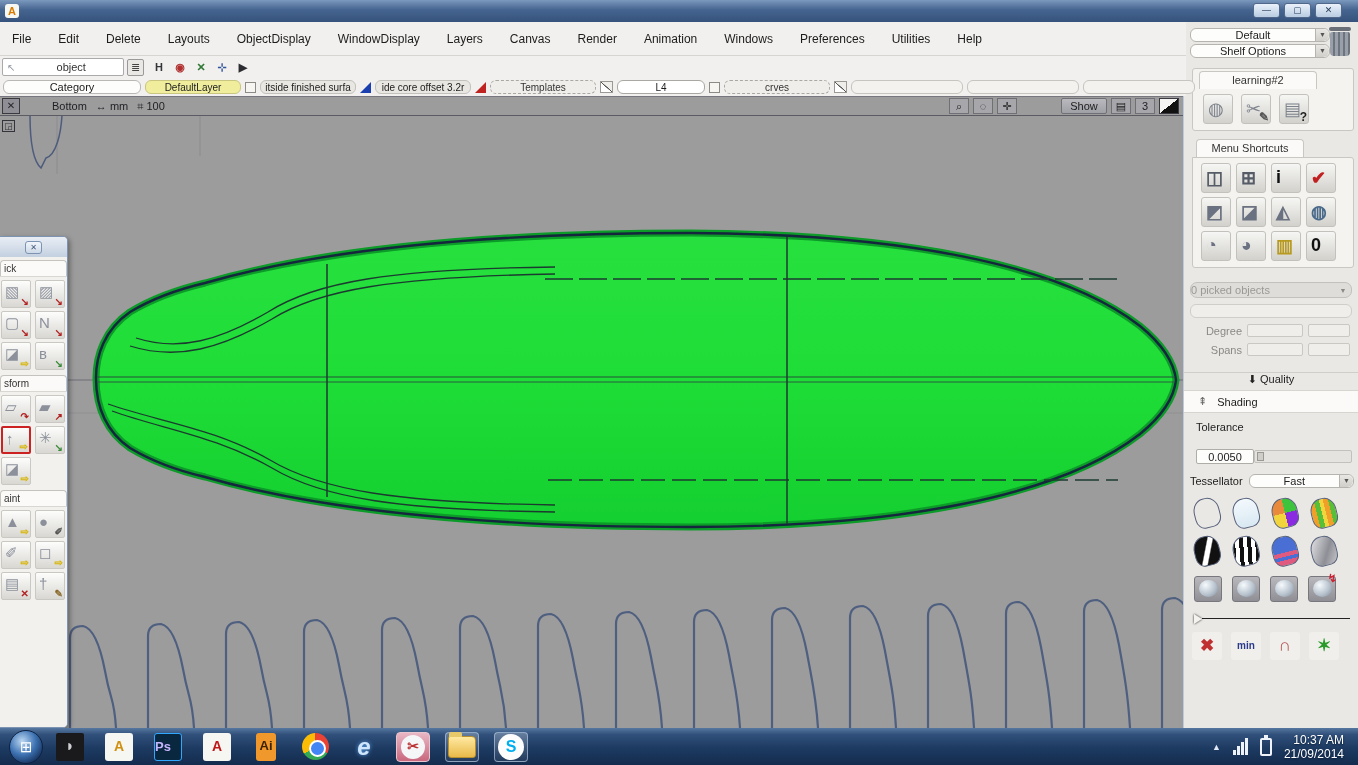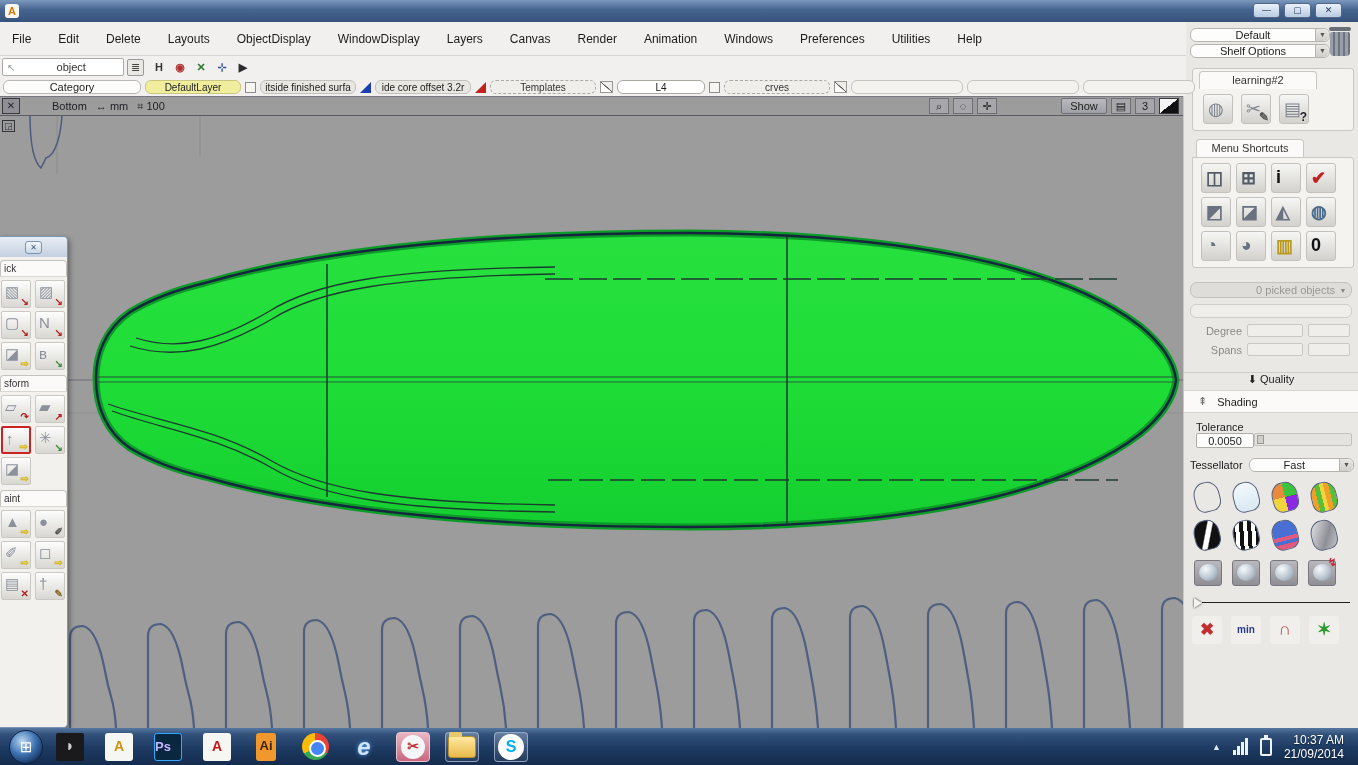--- a/index.html
+++ b/index.html
@@ -57,21 +57,21 @@
   
   .vptoolbar{position:absolute;top:96px;left:0;width:1183px;height:20px;background:#9c9c9c;
     border-top:1px solid #77767f;border-bottom:1px solid #5c5b64;display:flex;align-items:center;font-size:11px;z-index:15}
   .vpx{width:18px;height:16px;border:1px solid #3a3a40;margin:0 4px 0 2px;text-align:center;line-height:14px;
     background:#8e8e94;color:#26262c;font-size:10px}
   .vplabel{display:flex;gap:9px;align-items:center;margin-left:28px;color:#1f1f24}
   .vpright{margin-left:auto;display:flex;align-items:center;gap:4px;padding-right:4px}
   .vpic{width:20px;height:16px;border:1px solid #6f6f76;background:#a6a6ab;text-align:center;
     line-height:14px;font-size:11px;color:#222}
   .showbtn{width:46px;height:16px;border:1px solid #6f6f76;background:linear-gradient(#b9b9be,#9fa0a6);
-    border-radius:2px;text-align:center;line-height:14px;font-size:11px;margin-left:60px}
+    border-radius:2px;text-align:center;line-height:14px;font-size:11px;margin-left:40px}
   .bwsq{width:20px;height:16px;border:1px solid #3a3a40;
     background:linear-gradient(to bottom right,#f4f4f4 50%,#111 50%)}
 
   
   #vpsvg{position:absolute;top:116px;left:0;z-index:5}
   .vpresize{position:absolute;top:120px;left:2px;width:13px;height:12px;border:1px solid #33333a;
     color:#33333a;font-size:9px;line-height:11px;text-align:center;z-index:6}
 
   
   .toolbox{position:absolute;left:0;top:236px;width:68px;height:492px;background:#dde4ec;
@@ -106,32 +106,32 @@
   .shelftab{width:118px;height:18px;background:#fbfaf8;border:1px solid #c8c7c2;border-bottom:none;
     border-radius:4px 4px 0 0;text-align:center;line-height:17px;color:#333;margin:2px 0 0 6px}
   .shelficons{display:flex;gap:8px;padding:5px 0 2px 10px}
   .bigic{position:relative;width:30px;height:30px;background:linear-gradient(#f6f6f4,#d2d1cc);
     border:1px solid #c2c1bc;border-radius:3px}
   .bigic .g{position:absolute;left:4px;top:3px;font-size:18px;color:#7d828c}
   .bigic .m{position:absolute;right:1px;bottom:-1px;font-size:12px;font-weight:bold}
   .scgrid{display:grid;grid-template-columns:repeat(4,32px);gap:4px 3px;padding:5px 0 6px 8px}
   .pickedbar{margin:14px 6px 0;height:16px;background:#deddda;border:1px solid #c2c1bc;border-radius:7px;
     display:flex;align-items:center}
-  .pickedbar .dd-l{flex:1;text-align:right;color:#9a9994}
+  .pickedbar .dd-l{flex:1;text-align:left;color:#9a9994}
   .pickedbar .dd-a{width:16px;font-size:7px;text-align:center;color:#8a8984}
   .emptybar{margin:6px 6px 0;height:14px;background:#efeeeb;border:1px solid #cfcec9;border-radius:6px}
   .ds-row{display:flex;align-items:center;gap:5px;margin:6px 8px 0 0;justify-content:flex-end}
   .ds-row .dlbl{color:#8a8984}
   .ds-field{width:56px;height:13px;background:#efeeeb;border:1px solid #c9c8c3;border-radius:2px}
   .ds-field.sm{width:42px}
   .sechead{margin-top:16px;border-top:1px solid #cfcec9;padding:0 0 4px;text-align:center;color:#222}
   .shadingrow{background:#fbfaf8;border-top:1px solid #d6d5d0;border-bottom:1px solid #d6d5d0;
     padding:4px 0 4px 14px;display:flex;gap:10px;align-items:center}
   .tol{margin:8px 0 0 12px;color:#222}
-  .tolrow{display:flex;align-items:flex-start;margin:0 6px 0 12px}
+  .tolrow{display:flex;align-items:center;margin:16px 6px 0 12px}
   .tolfield{width:58px;height:15px;background:#fdfdfb;border:1px solid #aeadA8;border-radius:2px;
     text-align:center;line-height:14px}
   .tolslider{flex:1;height:13px;border:1px solid #c2c1bc;background:#e4e3df;position:relative;border-radius:2px}
   .tolthumb{position:absolute;left:2px;top:1px;width:7px;height:9px;background:#cfcec9;border:1px solid #9a9994}
   .tessrow{display:flex;align-items:center;gap:6px;margin:10px 4px 0 6px}
   .brdgrid{display:grid;grid-template-columns:repeat(4,36px);gap:8px 3px;padding:10px 0 2px 10px}
   .board{width:26px;height:30px;border:1px solid #55607a;border-radius:45% 45% 35% 35%;transform:rotate(-14deg)}
   .board.wire{background:#f4f8fb repeating-linear-gradient(0deg,transparent 0 6px,#7787a5 6px 7px),
     repeating-linear-gradient(90deg,transparent 0 8px,#7787a5 8px 9px)}
   .board.plain{background:linear-gradient(#f3f9fd,#d9e8f2)}

